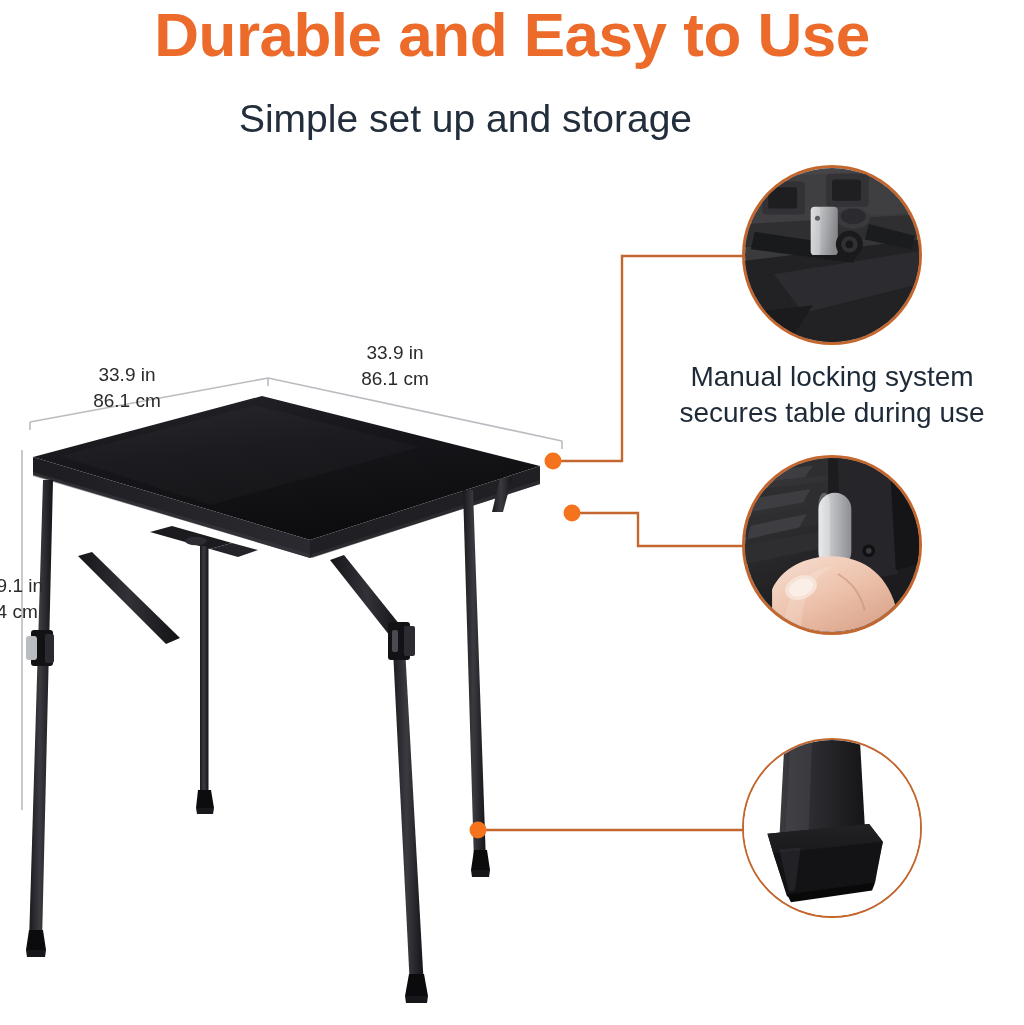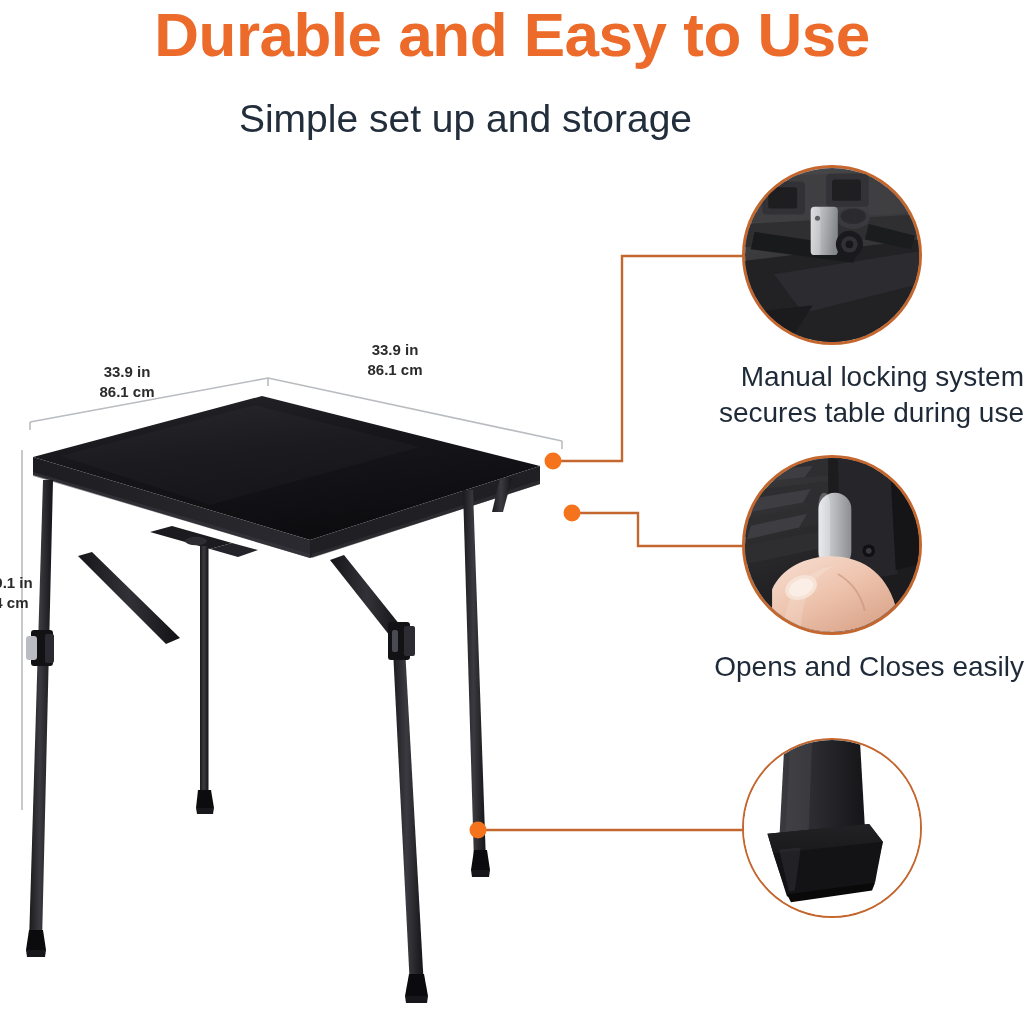--- a/index.html
+++ b/index.html
@@ -49,26 +49,25 @@
     position: absolute;
     left: 0; top: 160px;
     width: 660px;
     height: 865px;
   }
   #product-svg { display: block; }
 
   
   .dim-label {
     position: absolute;
-    font-size: 15px;
+    font-size: 19px;
     color: #2B2B2B;
     line-height: 1.35;
     text-align: center;
     white-space: nowrap;
-    font-weight: bold;
   }
   #dim-top      { left: 330px; top: 340px; width: 130px; }
   #dim-left     { left: 62px;  top: 362px; width: 130px; }
   #dim-height   { left: -14px; top: 573px; width: 120px; text-align: left; }
 
   
   #connectors { position: absolute; left: 0; top: 0; width: 1024px; height: 1025px; pointer-events: none; }
 
   
   .callout { position: absolute; width: 384px; }
@@ -87,21 +86,21 @@
     inset: 0;
     border-radius: 50%;
     overflow: hidden;
     border: 3px solid #C4672F;
     background: #ffffff;
   }
   .callout-circle.thin { border-width: 2px; border-color: #C4672F; }
 
   .callout-caption {
     margin-top: 14px;
-    text-align: right;
+    text-align: center;
     font-size: 28px;
     line-height: 1.30;
     color: #1E2A38;
     white-space: nowrap;
   }
   #callout-3 .callout-caption { margin-top: 16px; }
 
   
   .photo { display: block; width: 100%; height: 100%; }
 </style>
@@ -344,21 +343,20 @@
           <path d="M 40 180 C 40 140 64 114 92 112 C 70 122 58 146 58 180 Z" fill="#ffffff" opacity="0.16"></path>
 
           <ellipse cx="58" cy="134" rx="17" ry="12" transform="rotate(-22 58 134)" fill="#f7e2d6"></ellipse>
           <ellipse cx="58" cy="134" rx="13" ry="8.5" transform="rotate(-22 58 134)" fill="#fbeee6"></ellipse>
 
           <path d="M 96 120 C 110 128 120 142 124 158" stroke="#c49279" stroke-width="2" fill="none" opacity="0.6"></path>
         </svg>
       </div>
     </div>
     <div class="callout-caption">
-      <div>Opens and Closes easily</div>
     </div>
   </div>
 
   <div class="callout" id="callout-3">
     <div class="callout-circle-wrap">
       <div class="callout-circle thin">
         <svg class="photo" viewBox="0 0 180 180" preserveAspectRatio="xMidYMid meet">
           <defs>
             <linearGradient id="tube" x1="0" y1="0" x2="1" y2="0">
               <stop offset="0" stop-color="#3c3c40"></stop>

